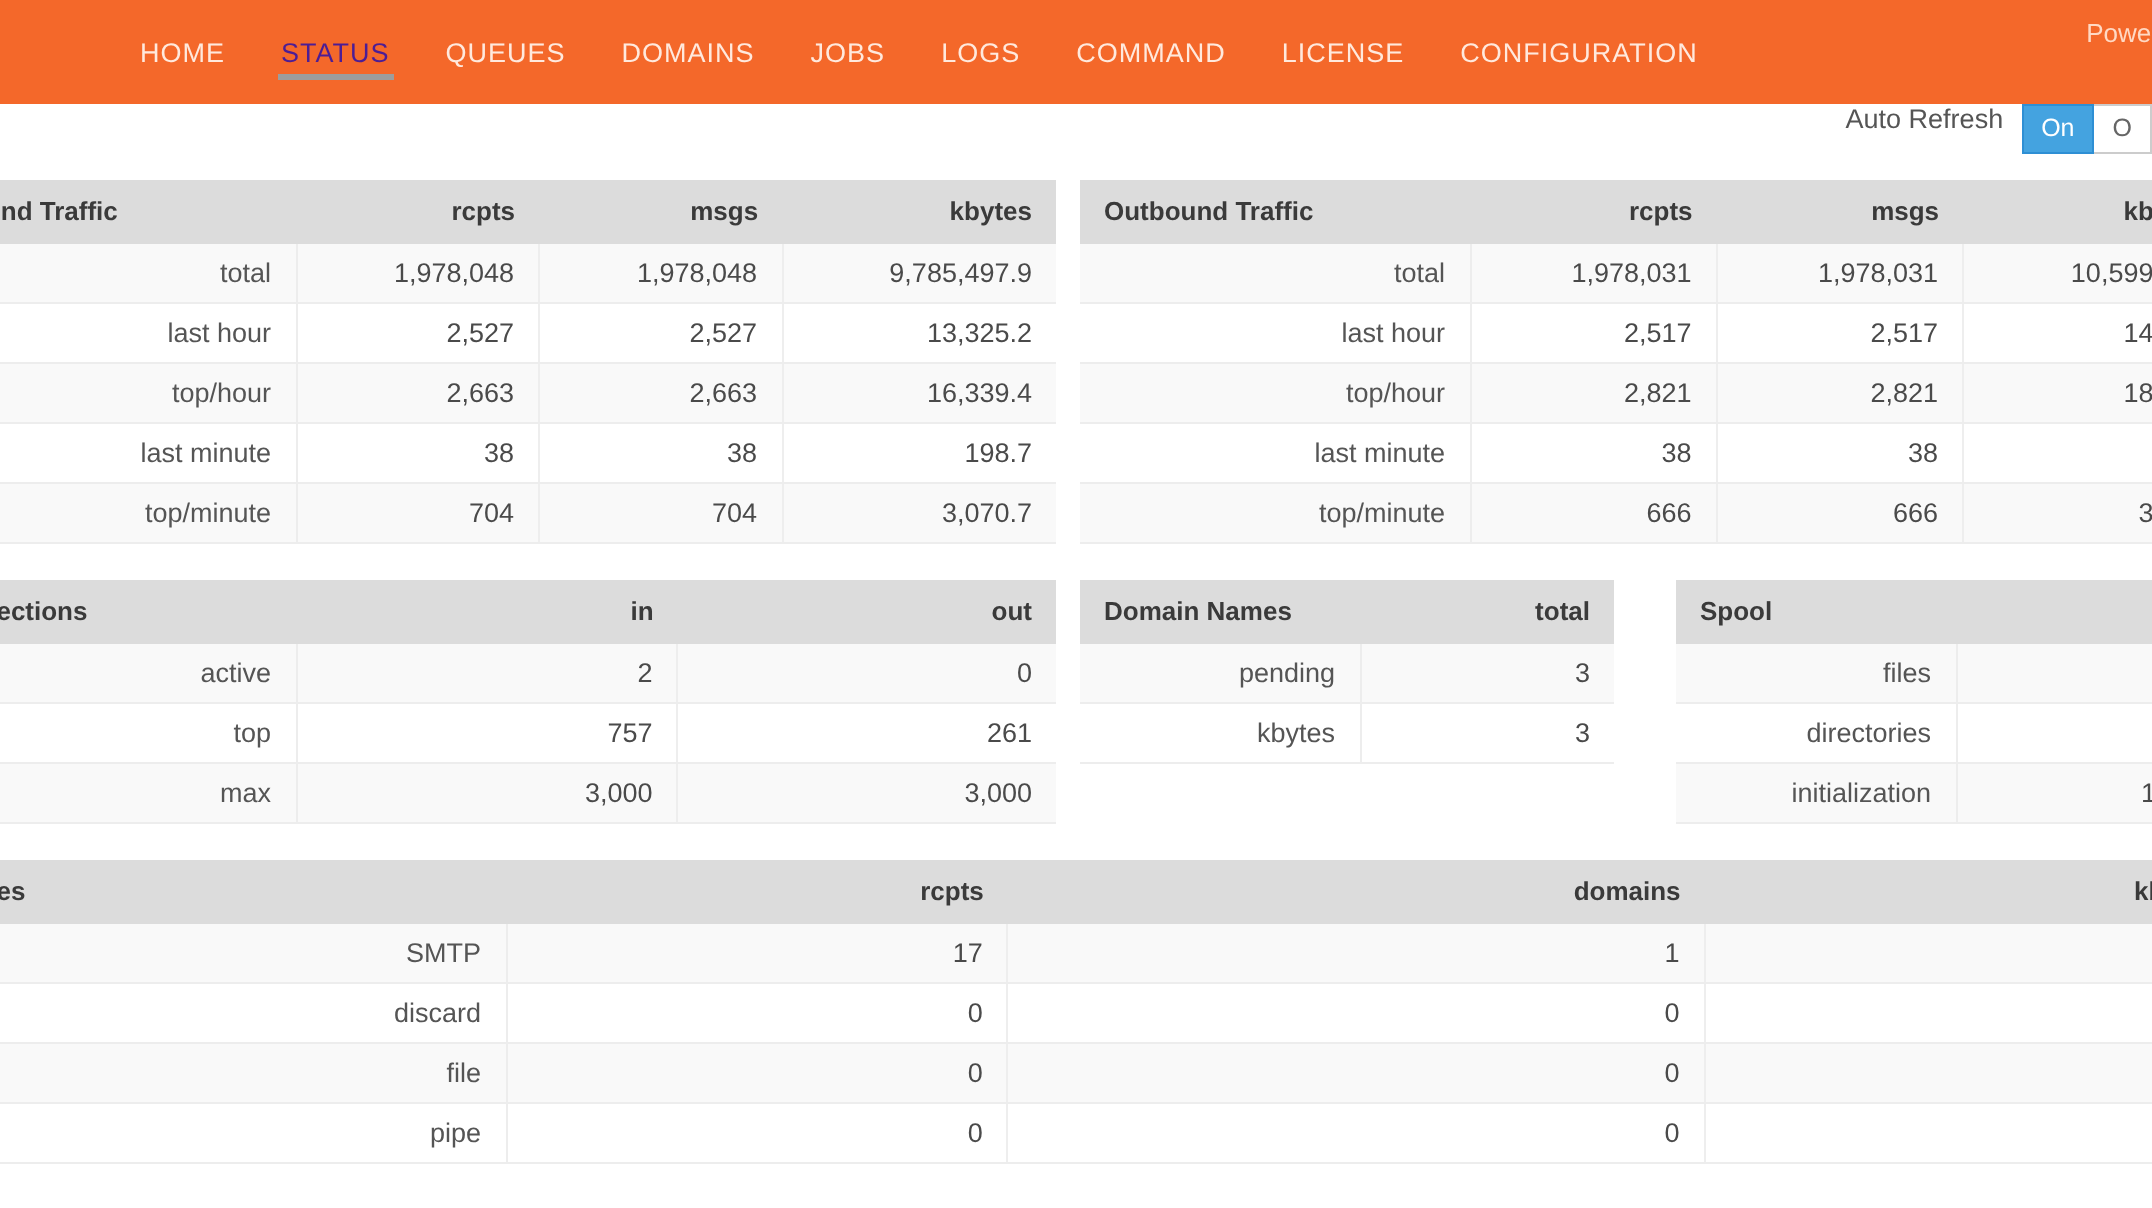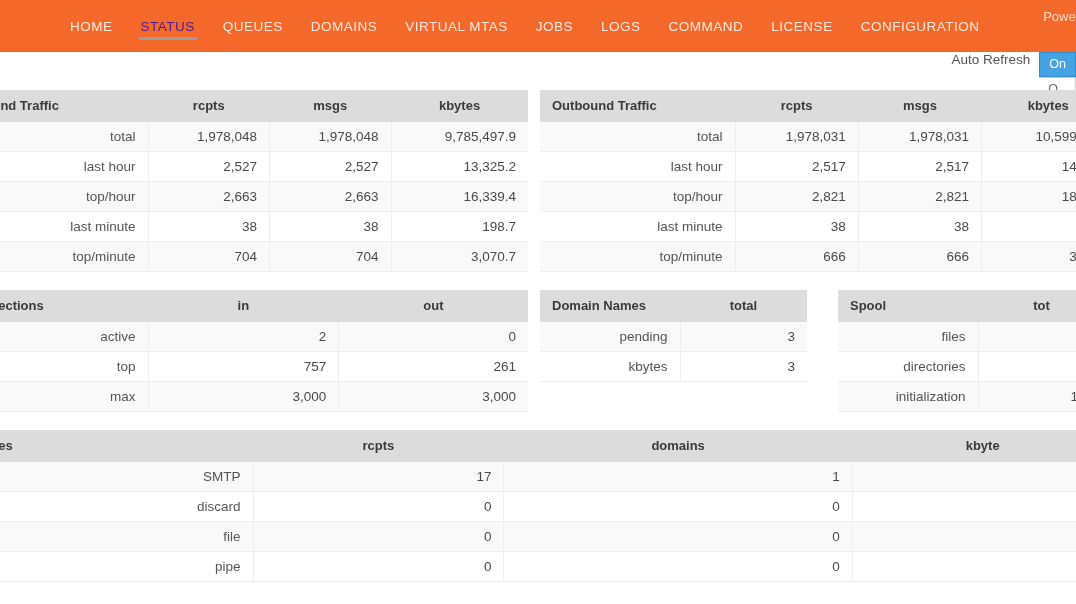--- a/index.html
+++ b/index.html
@@ -62,21 +62,21 @@
     align-items: flex-start;
     justify-content: flex-end;
     padding-right: 0;
     position: relative;
   }
   .refresh-label {
     font-size: 13.5px;
     color: #555555;
     margin-right: 9px;
   }
-  .btn-group { display: flex; white-space: nowrap; flex-direction: column; }
+  .btn-group { display: flex; white-space: nowrap; }
   .tgl {
     font-size: 12.5px;
     padding: 4px 9px 5px 9px;
     border: 1px solid #2e8fd4;
     color: #ffffff;
     background: #44a3e0;
     cursor: pointer;
     line-height: 1.15;
   }
   .tgl.off {
@@ -96,21 +96,21 @@
     border-collapse: collapse;
     width: 100%;
     font-size: 13.5px;
     color: #4a4a4a;
   }
   table.grid th {
     background: #dcdcdc;
     color: #3a3a3a;
     font-weight: bold;
     font-size: 13px;
-    text-align: center;
+    text-align: right;
     padding: 8px 12px 9px 12px;
     white-space: nowrap;
     border: none;
   }
   table.grid th.lead { text-align: left; }
   table.grid td {
     text-align: right;
     padding: 7px 12px 7px 12px;
     white-space: nowrap;
     border-right: 1px solid #eeeeee;
@@ -128,21 +128,20 @@
 </style>
 </head>
 <body>
 
 <div class="navbar">
   <div class="nav-items">
       <a class="nav-item">HOME</a>
       <a class="nav-item active">STATUS</a>
       <a class="nav-item">QUEUES</a>
       <a class="nav-item">DOMAINS</a>
-      <a class="nav-item">VIRTUAL MTAS</a>
       <a class="nav-item">JOBS</a>
       <a class="nav-item">LOGS</a>
       <a class="nav-item">COMMAND</a>
       <a class="nav-item">LICENSE</a>
       <a class="nav-item">CONFIGURATION</a>
     </div>
   <div class="brand">Power</div>
 </div>
 
 <div class="refresh-bar">

